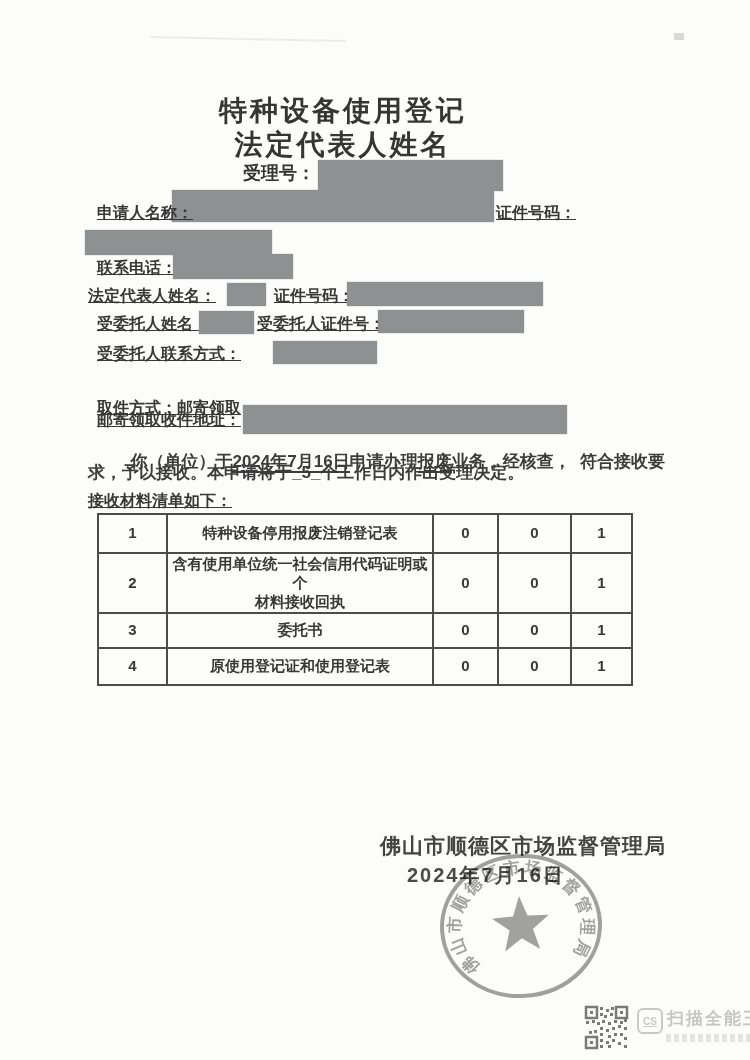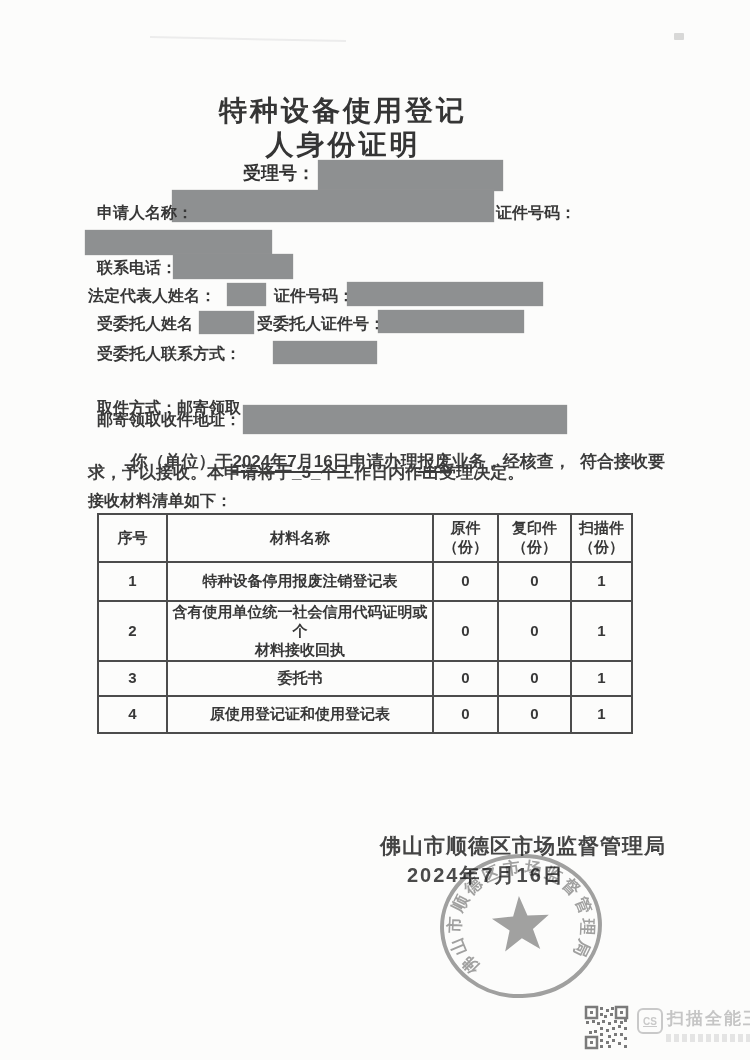--- a/index.html
+++ b/index.html
@@ -8,21 +8,21 @@
     background:#fcfcfb;
     font-family:"Liberation Sans",sans-serif;
     color:#3a3a3a;
   }
   .abs{position:absolute;}
   .nowrap{white-space:nowrap;}
   
   .title{left:0;width:686px;text-align:center;font-size:28px;font-weight:700;letter-spacing:3px;color:#353535;}
   .t1{top:92px;} .t2{top:126px;}
   
-  .lbl{font-size:16px;font-weight:700;white-space:nowrap;color:#383838;}
+  .lbl{font-size:16px;font-weight:700;white-space:nowrap;color:#383838;text-decoration:underline;}
   .acc-lbl{font-size:18px;font-weight:700;color:#333;}
   
   .redact{background:#8e9091;box-shadow:0 0 1px #9a9a9a;}
   
   .para{font-size:17px;font-weight:700;color:#3c3c3c;white-space:pre;}
   .u{border-bottom:2px solid #3c3c3c;padding-bottom:0px;}
   
   table.mat{border-collapse:collapse;table-layout:fixed;}
   table.mat td,table.mat th{
     border:2px solid #4c4c4c;text-align:center;vertical-align:middle;
@@ -44,21 +44,21 @@
   .wm-tag{width:84px;height:8px;opacity:.8;
     background:repeating-linear-gradient(90deg,#dedede 0 5px,transparent 5px 8px);}
 </style>
 </head>
 <body>
 
 <div class="abs art-line"></div>
 <div class="abs art-speck"></div>
 
 <div class="abs title t1">特种设备使用登记</div>
-<div class="abs title t2">人身份证明</div>
+<div class="abs title t2">法定代表人姓名</div>
 
 <div class="abs acc-lbl" style="left:243px;top:161px;text-align:right;">受理号：</div>
 <div class="abs redact" style="left:318px;top:160px;width:185px;height:31px;"></div>
 <div class="abs redact" style="left:172px;top:190px;width:322px;height:32px;"></div>
 
 <div class="abs lbl" style="left:97px;top:203px;">申请人名称：</div>
 <div class="abs lbl" style="left:496px;top:203px;">证件号码：</div>
 <div class="abs redact" style="left:85px;top:230px;width:187px;height:25px;"></div>
 
 <div class="abs lbl" style="left:97px;top:258px;">联系电话：</div>
@@ -92,30 +92,20 @@
 
 <table class="mat abs" style="left:97px;top:513px;width:534px;">
   <colgroup>
       <col style="width:69px">
       <col style="width:266px">
       <col style="width:65px">
       <col style="width:73px">
       <col style="width:61px">
     </colgroup>
   <tbody>
-      <tr class="rh-h">
-    <th>序号</th>
-    <th>材料名称</th>
-    <th>原件
-（份）</th>
-    <th>复印件
-（份）</th>
-    <th>扫描件
-（份）</th>
-  </tr>
   <tr class="rh-0">
     <td>1</td>
     <td>特种设备停用报废注销登记表</td>
     <td>0</td>
     <td>0</td>
     <td>1</td>
   </tr>
   <tr class="rh-1">
     <td>2</td>
     <td>含有使用单位统一社会信用代码证明或个

